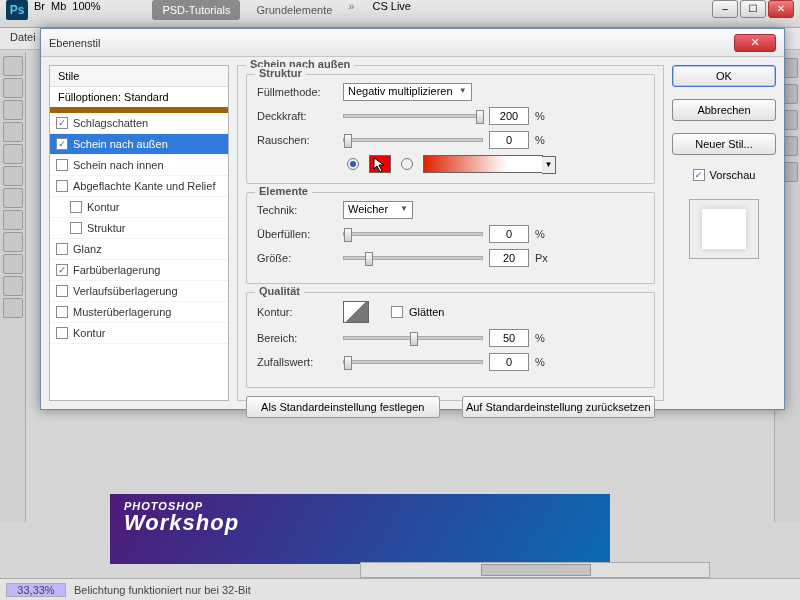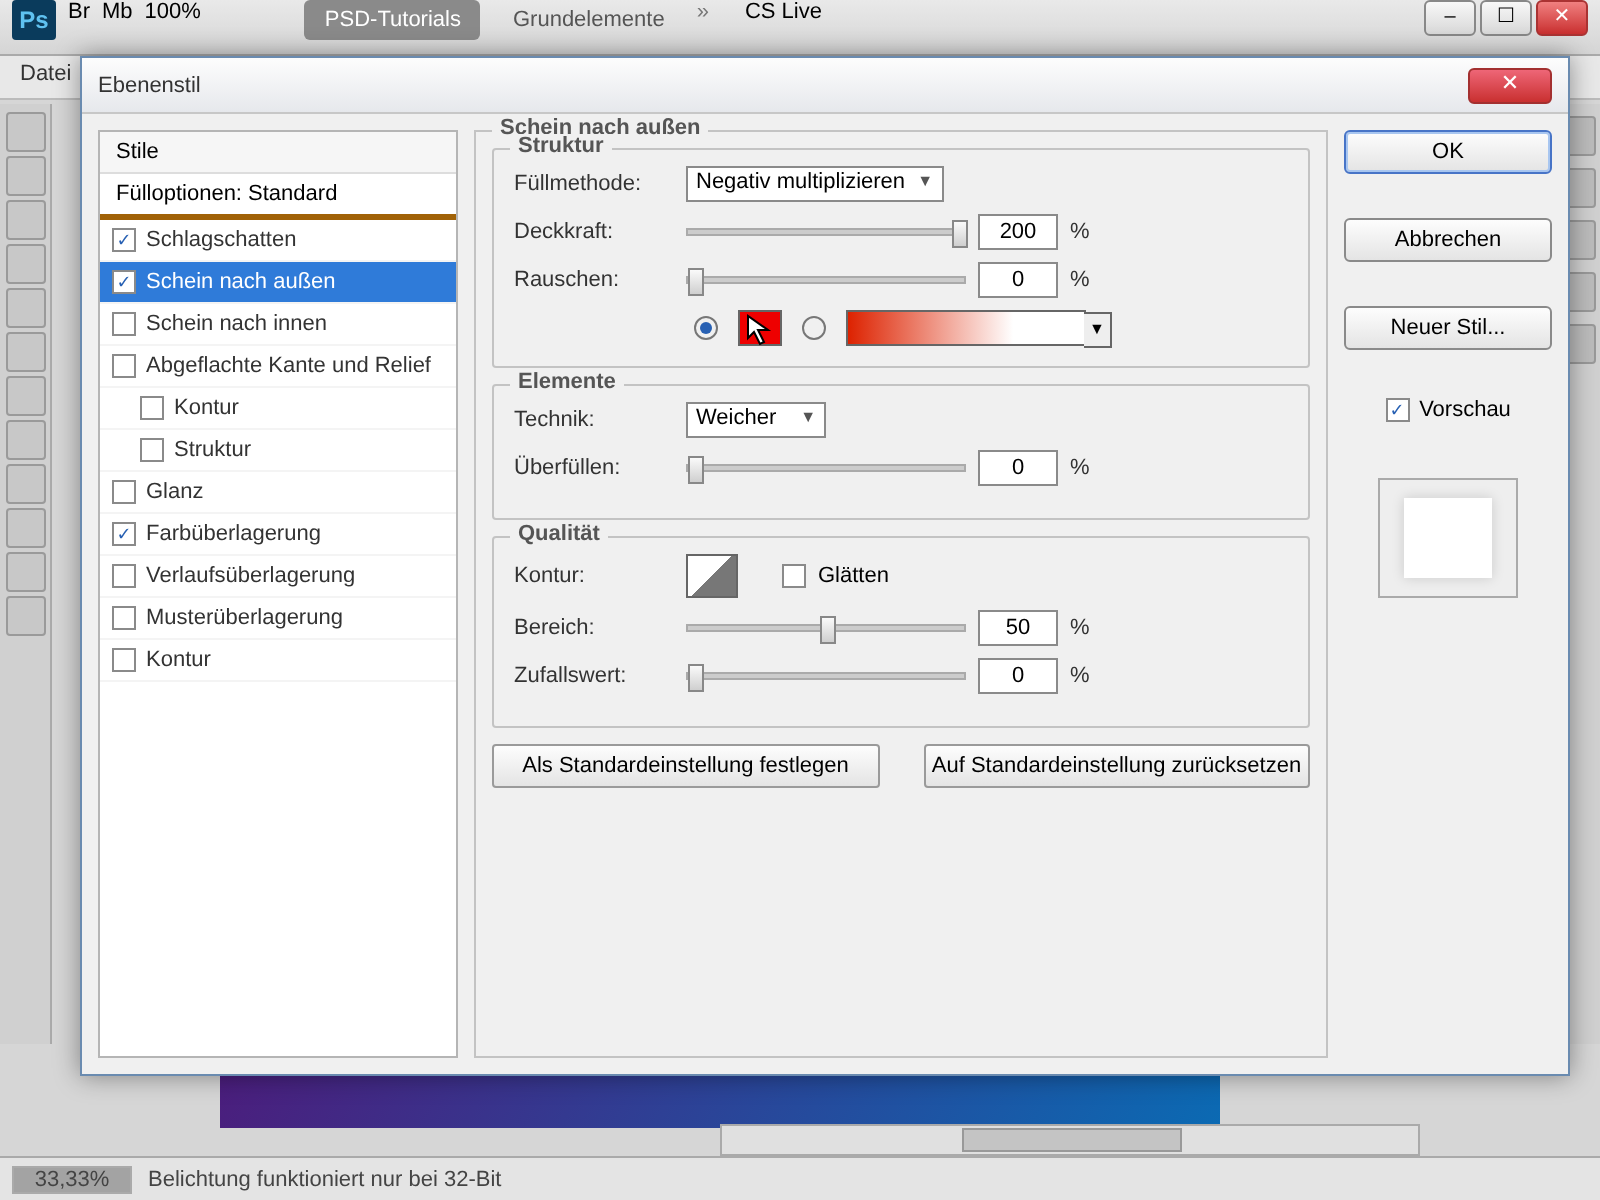--- a/index.html
+++ b/index.html
@@ -9,30 +9,30 @@
 .shell-top { height: 28px; background: linear-gradient(#e9e9e9,#d5d5d5); display: flex; align-items: flex-start; padding: 0 6px; gap: 6px; border-bottom: 1px solid #aaa; }
 .shell-top .logo { width: 22px; height: 20px; background: #0a3b5c; color: #5fc1f0; display: flex; align-items: center; justify-content: center; font-weight: bold; font-size: 12px; border-radius: 2px; }
 .shell-top .tab { padding: 4px 10px; border-radius: 3px; color: #555; }
 .shell-top .tab.active { background: #8a8a8a; color: #fff; }
 .shell-top .win-btns { margin-left: auto; display: flex; gap: 2px; }
 .shell-top .wbtn { width: 26px; height: 18px; border: 1px solid #888; border-radius: 3px; background: linear-gradient(#f8f8f8,#d8d8d8); text-align: center; line-height: 15px; font-size: 10px; }
 .shell-top .wbtn.close { background: linear-gradient(#f08080,#c93030); color:#fff; border-color:#a33; }
 .shell-menu { height: 22px; background: #e8e8e8; padding: 3px 10px; border-bottom: 1px solid #bbb; color: #333; }
 
 
-.dialog { position: absolute; left: 40px; top: 28px; width: 745px; height: 510px; background: #f0f0f0; border: 1px solid #6a8bb0; box-shadow: 0 0 12px rgba(0,0,0,.4); }
+.dialog { position: absolute; left: 40px; top: 28px; width: 745px; height: 382px; background: #f0f0f0; border: 1px solid #6a8bb0; box-shadow: 0 0 12px rgba(0,0,0,.4); }
 .dlg-title { height: 28px; background: linear-gradient(#fdfdfd,#e6e8ec); display: flex; align-items: center; padding: 0 8px; border-bottom: 1px solid #c7c7c7; }
 .dlg-title .ttl { color: #333; }
 .dlg-title .xbtn { margin-left: auto; width: 42px; height: 18px; background: linear-gradient(#e67,#c93030); border: 1px solid #a33030; border-radius: 3px; color: #fff; text-align: center; line-height: 15px; }
 .dlg-body { display: flex; height: calc(100% - 28px); padding: 8px; gap: 8px; }
 
 
 .styles-col { width: 180px; border: 1px solid #b5b5b5; background: #fff; display: flex; flex-direction: column; }
 .styles-hdr { padding: 4px 8px; border-bottom: 1px solid #ddd; background: #f6f6f6; }
-.styles-sub { padding: 4px 8px; border-bottom: 3px solid #a16207; }
+.styles-sub { padding: 4px 8px; border-bottom: 6px solid #a16207; }
 .style-item { padding: 4px 6px; display: flex; align-items: center; gap: 5px; border-bottom: 1px solid #f4f4f4; color: #333; }
 .style-item.selected { background: #2f7bd9; color: #fff; }
 .style-item.selected .chk { background:#fff; }
 .style-item.indent { padding-left: 20px; }
 .chk { width: 12px; height: 12px; border: 1px solid #8a8a8a; background: #fff; display: inline-flex; align-items: center; justify-content: center; font-size: 9px; color: #2760b3; }
 
 
 .settings-col { flex: 1; }
 .fieldset { border: 1px solid #c3c3c3; border-radius: 2px; padding: 8px 10px 10px 10px; margin-bottom: 8px; position: relative; }
 .fieldset > .legend { position: absolute; top: -8px; left: 8px; background: #f0f0f0; padding: 0 4px; font-weight: bold; color: #555; }
@@ -51,38 +51,38 @@
 .radio.sel::after { content:""; width:6px; height:6px; border-radius:50%; background:#2760b3; }
 .swatch { width: 22px; height: 18px; border: 1px solid #666; background: #e00; }
 .gradient { width: 120px; height: 18px; border: 1px solid #666; background: linear-gradient(to right,#d20,#fff 70%), repeating-conic-gradient(#ccc 0 25%, #fff 0 50%) 50%/12px 12px; position: relative; }
 .gradient .dd { position:absolute; right:-14px; top:0; width:14px; height:18px; border:1px solid #666; border-left:none; background:#eee; text-align:center; line-height:16px; font-size:8px; }
 .cursor { position:absolute; width:14px; height:18px; pointer-events:none; }
 .contour-sw { width: 26px; height: 22px; border:1px solid #666; background: linear-gradient(135deg,#fff 49%,#777 50%); }
 .btn-row { display:flex; gap:22px; margin-top:6px; }
 .pbtn { flex:1; height:22px; border:1px solid #9a9a9a; background:linear-gradient(#fdfdfd,#e4e4e4); border-radius:2px; text-align:center; line-height:20px; }
 
 
-.right-col { width: 104px; display:flex; flex-direction:column; gap:22px; align-items:stretch; }
+.right-col { width: 104px; display:flex; flex-direction:column; gap:12px; align-items:stretch; }
 .rbtn { height:22px; border:1px solid #8a8a8a; background:linear-gradient(#fdfdfd,#e4e4e4); border-radius:3px; text-align:center; line-height:20px; }
 .rbtn.primary { border:1px solid #4774c7; box-shadow:0 0 0 1px #a8c6f0 inset; }
 .preview-chk { display:flex; align-items:center; gap:5px; padding:2px 4px; justify-content:center; }
 .preview-box { width:70px; height:60px; border:1px solid #aaa; background:#eee; margin:4px auto 0; display:flex; align-items:center; justify-content:center; }
 .preview-box .inner { width:44px; height:40px; background:#fff; box-shadow:0 0 6px rgba(0,0,0,.15); }
 
 
 .dock { position:absolute; right:0; top:52px; width:26px; height:470px; background:#d0d0d0; border-left:1px solid #aaa; display:flex; flex-direction:column; gap:6px; padding:6px 3px; }
 .dock .di { width:20px; height:20px; background:#bcbcbc; border:1px solid #999; border-radius:2px; }
 
 
 .toolstrip { position:absolute; left:0; top:52px; width:26px; height:470px; background:#d0d0d0; border-right:1px solid #aaa; display:flex; flex-direction:column; gap:2px; padding:4px 3px; }
 .toolstrip .ti { width:20px; height:20px; background:#c8c8c8; border:1px solid #9a9a9a; border-radius:2px; }
 
 
 .status { position:absolute; left:0; bottom:0; height:22px; width:100%; background:#e4e4e4; border-top:1px solid #aaa; display:flex; align-items:center; padding:0 6px; gap:8px; font-size:11px; color:#444; }
-.status .zoom { width:60px; border:1px solid #aaa; background:#a3a3a3; text-align:center; }
+.status .zoom { width:60px; border:1px solid #aaa; background:#c4b5fd; text-align:center; }
 
 
 .canvas { position:absolute; left:110px; top:494px; width:500px; height:70px; background:linear-gradient(120deg,#4e1a7a,#0b6ab3); color:#fff; font-style:italic; font-weight:bold; font-size:28px; padding:6px 14px; letter-spacing:1px; overflow:hidden; }
 .canvas .line2 { font-size:22px; margin-top:-2px; }
 
 .scrollbar { position:absolute; bottom:22px; left:360px; width:350px; height:16px; background:#e0e0e0; border:1px solid #aaa; }
 .scrollbar .thumb { position:absolute; left:120px; top:1px; width:110px; height:12px; background:#c4c4c4; border:1px solid #999; }
 
 </style>
 </head>
@@ -239,20 +239,28 @@
           <div class="select" style="min-width:70px"><span>Weicher</span></div>
         </div>
         <div class="row">
           <div class="lbl">Überfüllen:</div>
           <div class="slider">
                 <div class="thumb" style="left:0"></div>
               </div>
           <div class="numbox">0</div>
           <div class="unit">%</div>
         </div>
+        <div class="row">
+          <div class="lbl">Größe:</div>
+          <div class="slider">
+                <div class="thumb" style="left:15%"></div>
+              </div>
+          <div class="numbox">20</div>
+          <div class="unit">Px</div>
+        </div>
       </div>
 
       <div class="fieldset">
         <div class="legend">Qualität</div>
         <div class="row">
           <div class="lbl">Kontur:</div>
           <div class="contour-sw"></div>
           <span style="width:10px"></span>
           <span class="chk"></span>
           <span>Glätten</span>

